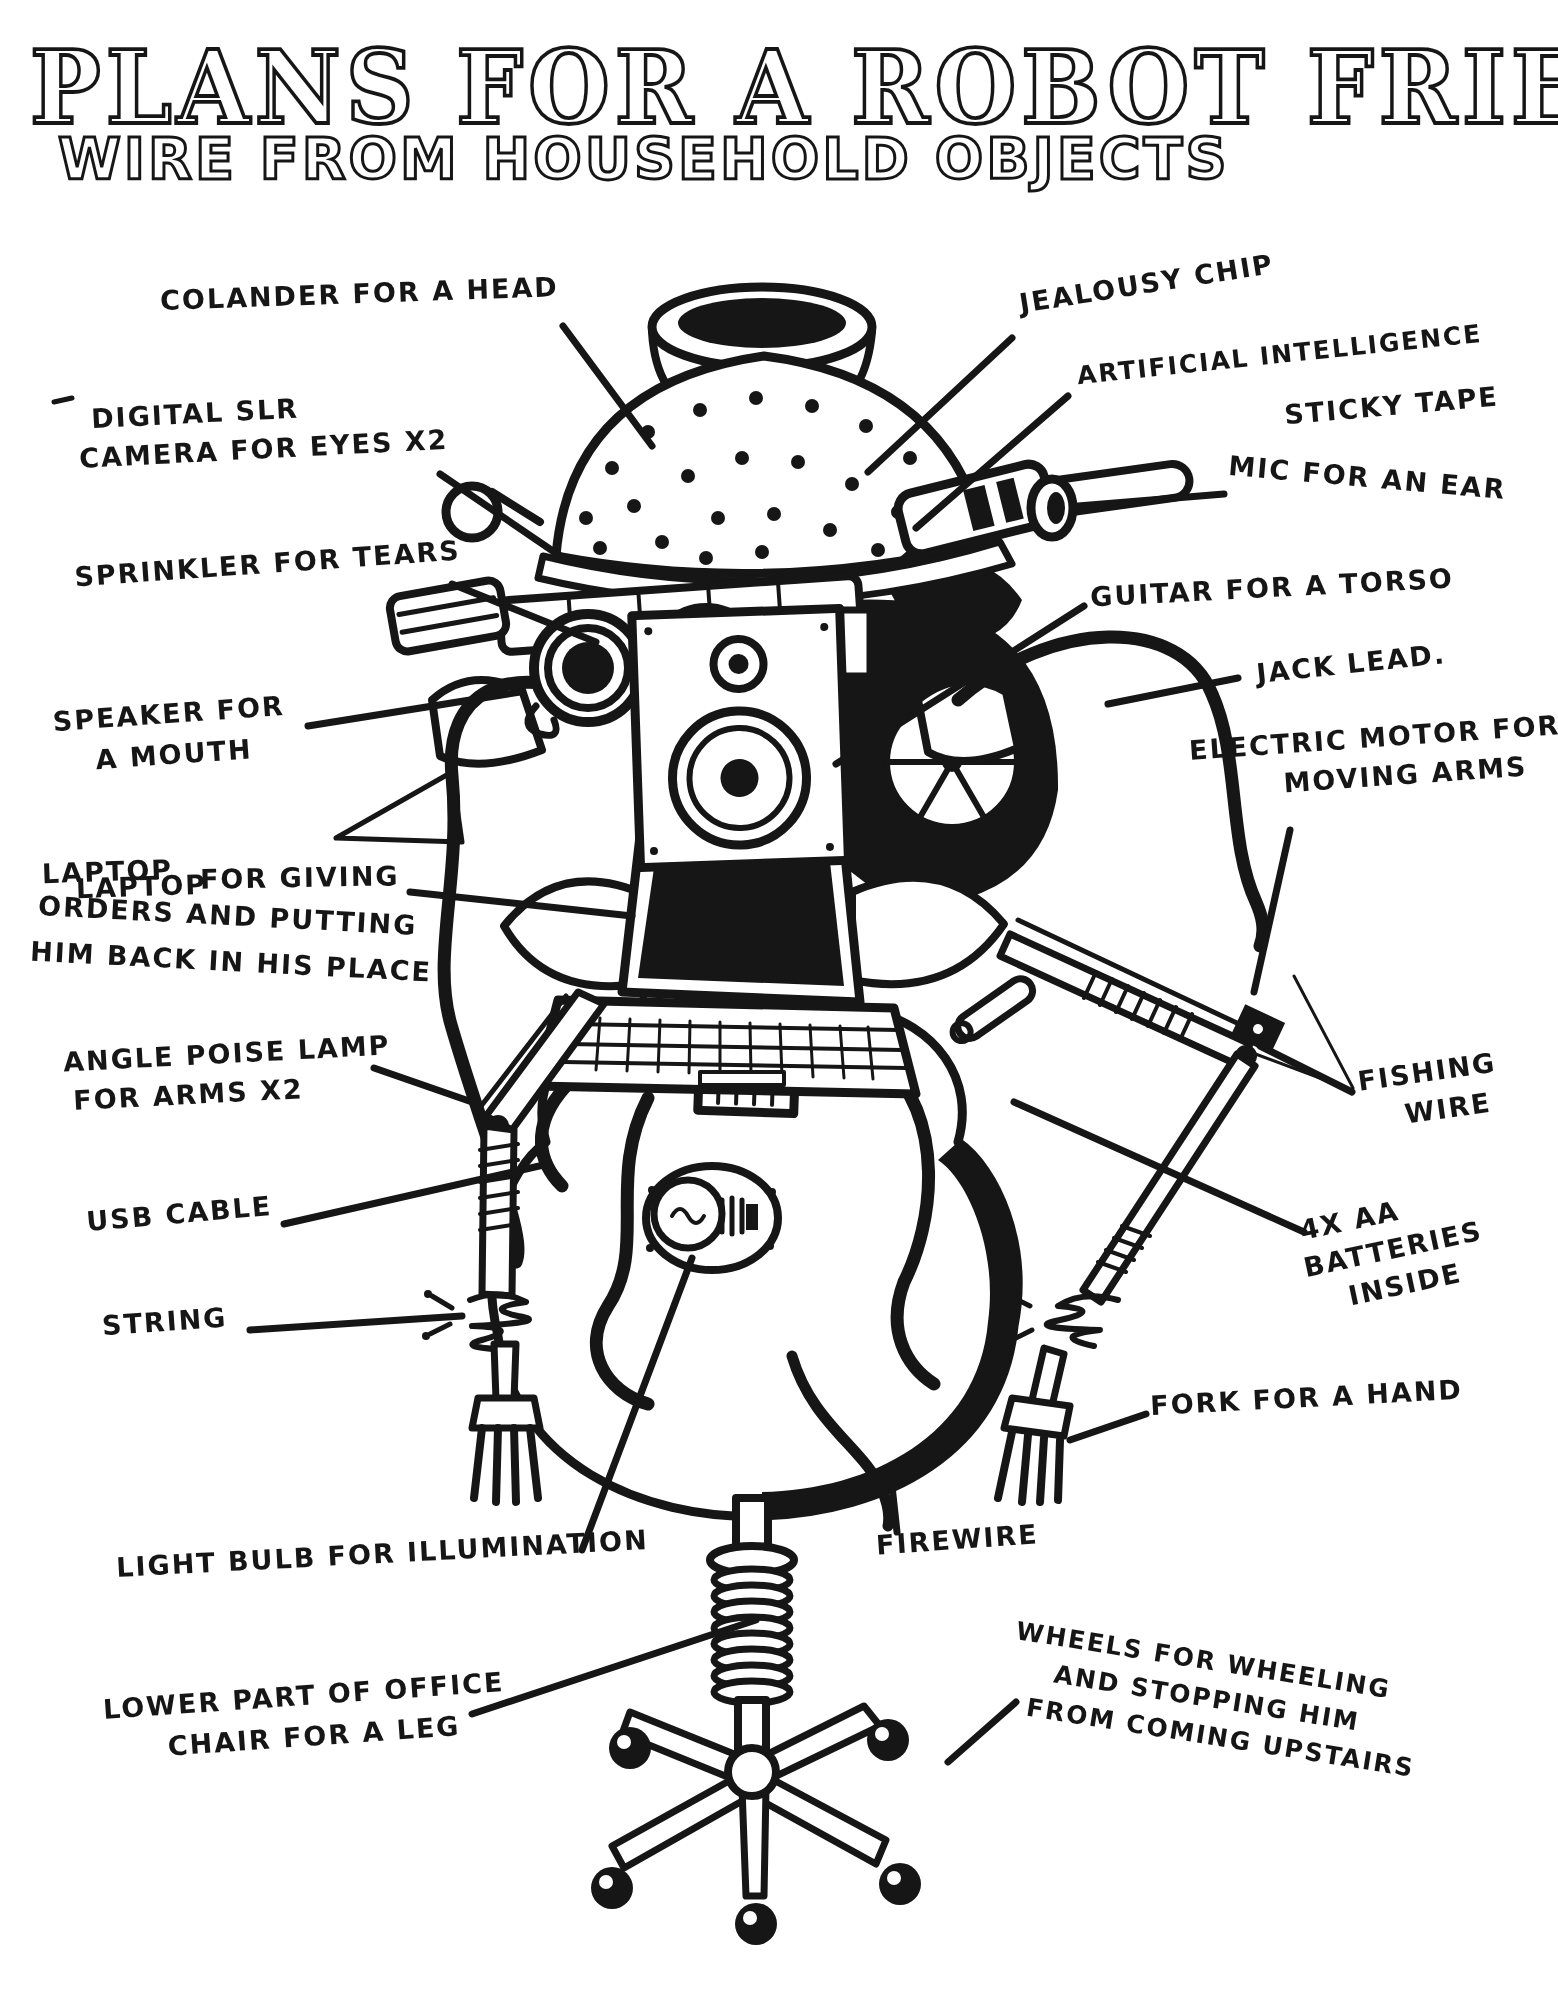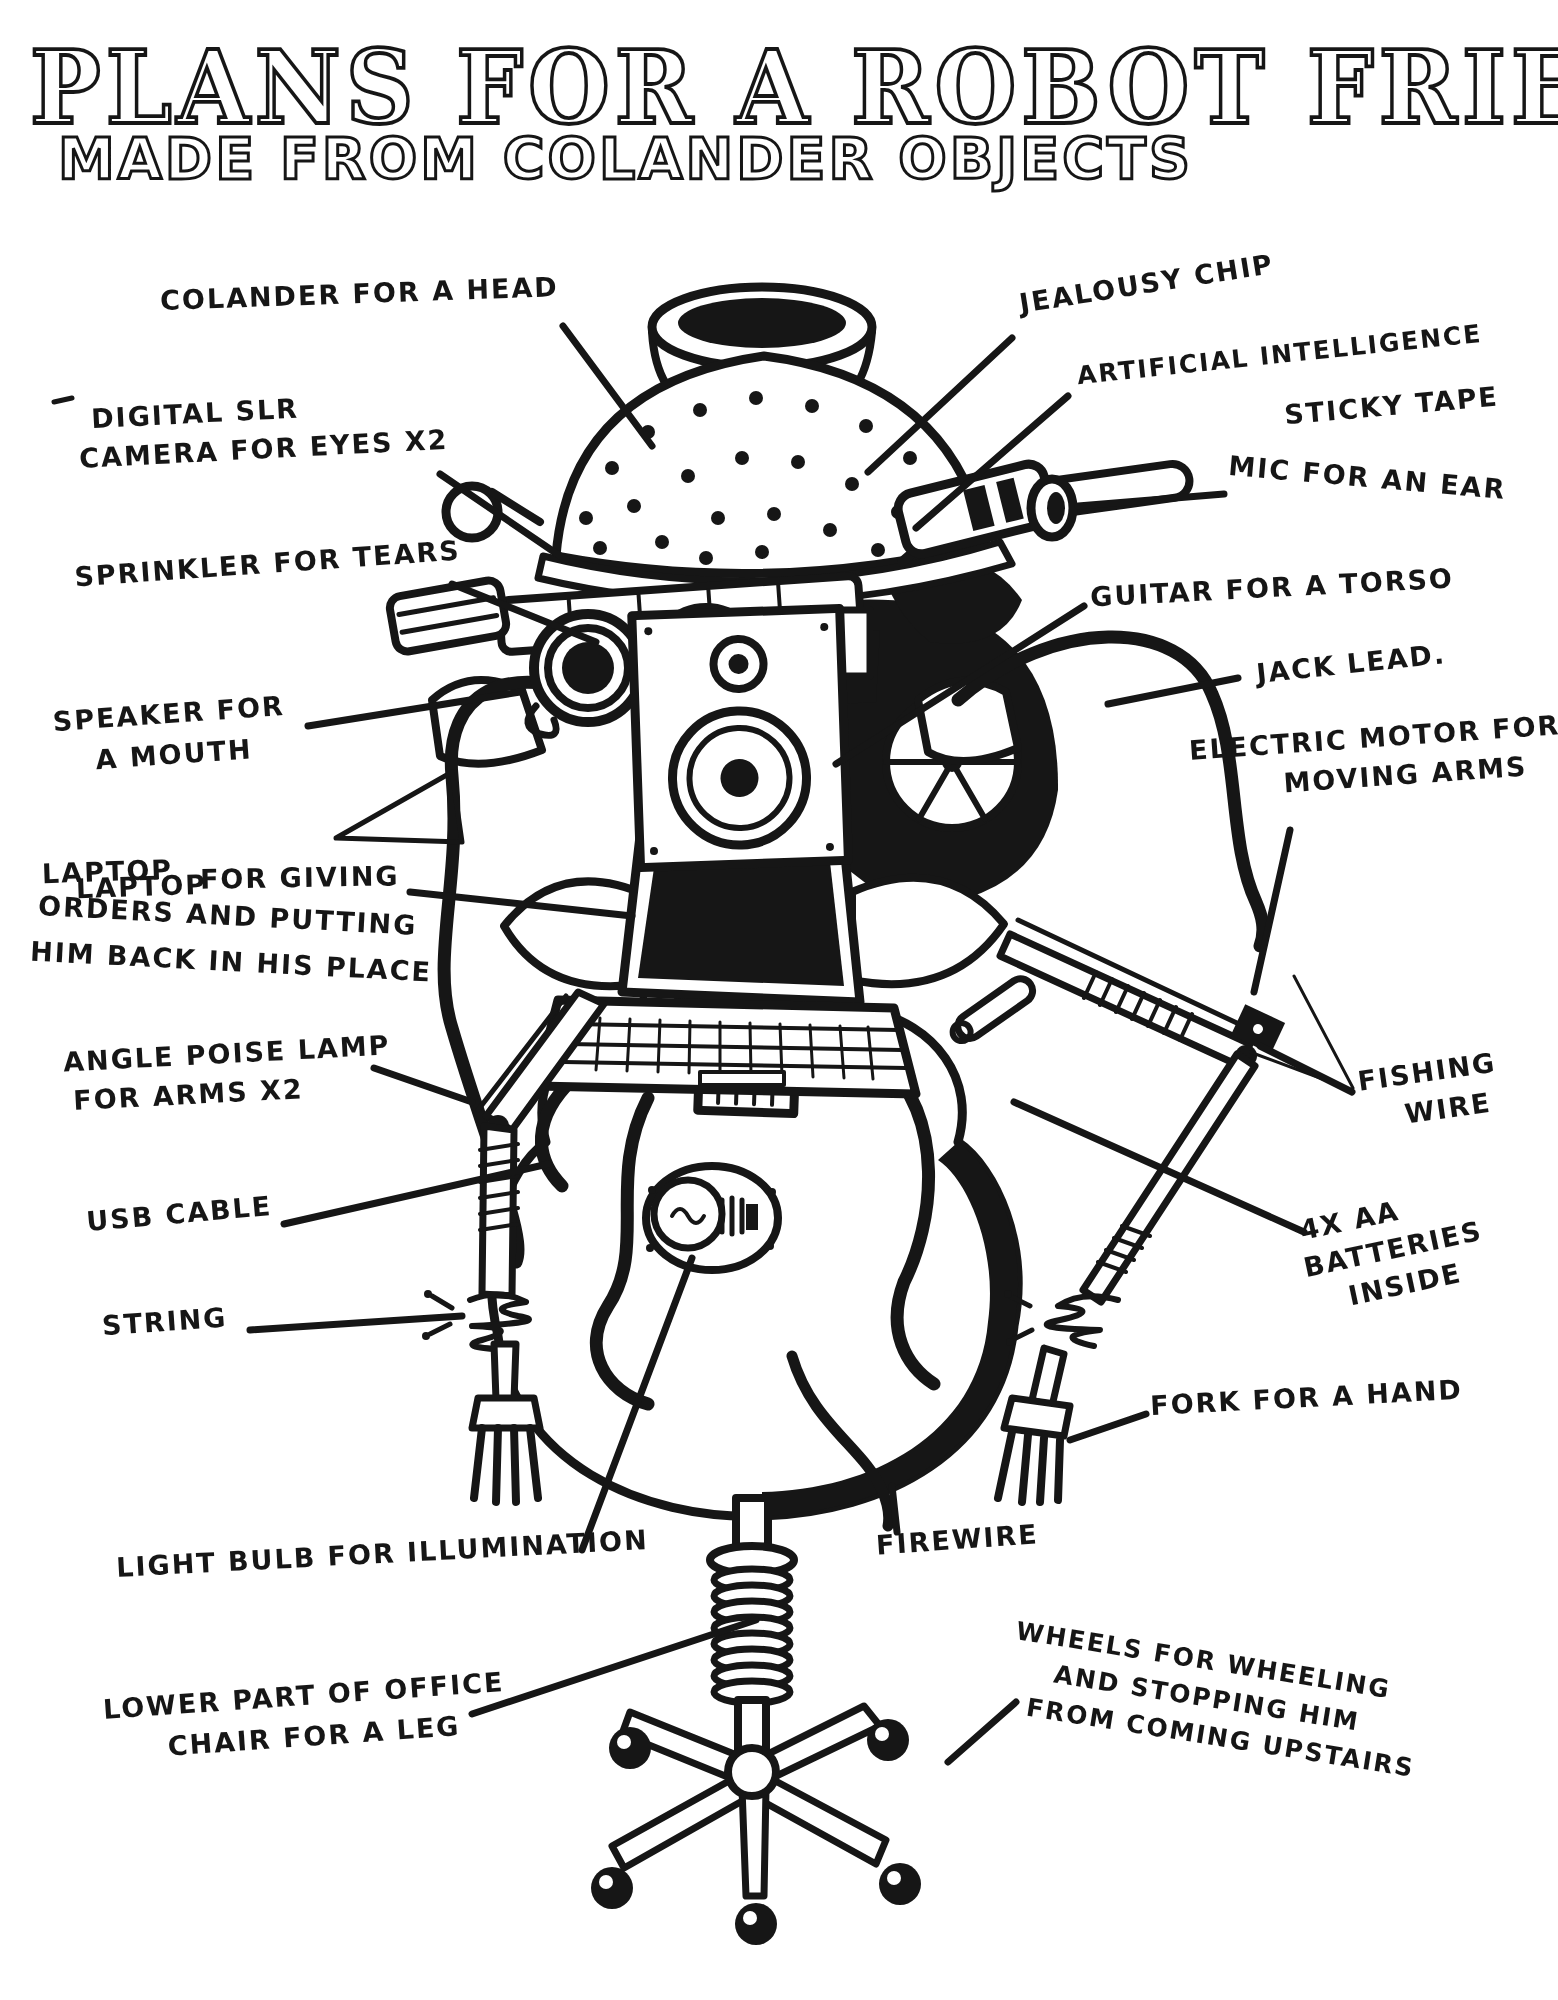--- a/index.html
+++ b/index.html
@@ -307,21 +307,21 @@
       <path d="M1146,1414 L1070,1440"></path>
       <path d="M582,1550 L692,1258"></path>
       <path d="M897,1532 L892,1486"></path>
       <path d="M472,1714 L756,1620"></path>
       <path d="M1016,1702 L948,1762"></path>
       <path d="M54,402 L72,398" stroke-width="5"></path>
     </g>
   </svg>
 
   <div class="title1">PLANS FOR A ROBOT FRIEND</div>
-  <div class="title2">MADE FROM COLANDER OBJECTS</div>
+  <div class="title2">WIRE FROM HOUSEHOLD OBJECTS</div>
 
   <div class="lbl l-colander">COLANDER FOR A HEAD</div>
   <div class="lbl l-jealousy">JEALOUSY CHIP</div>
   <div class="lbl l-ai">ARTIFICIAL INTELLIGENCE</div>
   <div class="lbl l-sticky">STICKY TAPE</div>
   <div class="lbl l-mic">MIC FOR AN EAR</div>
   <div class="lbl l-slr">
     <span class="ln">DIGITAL SLR</span>
     <span class="ln ln2">CAMERA FOR EYES X2</span>
   </div>

